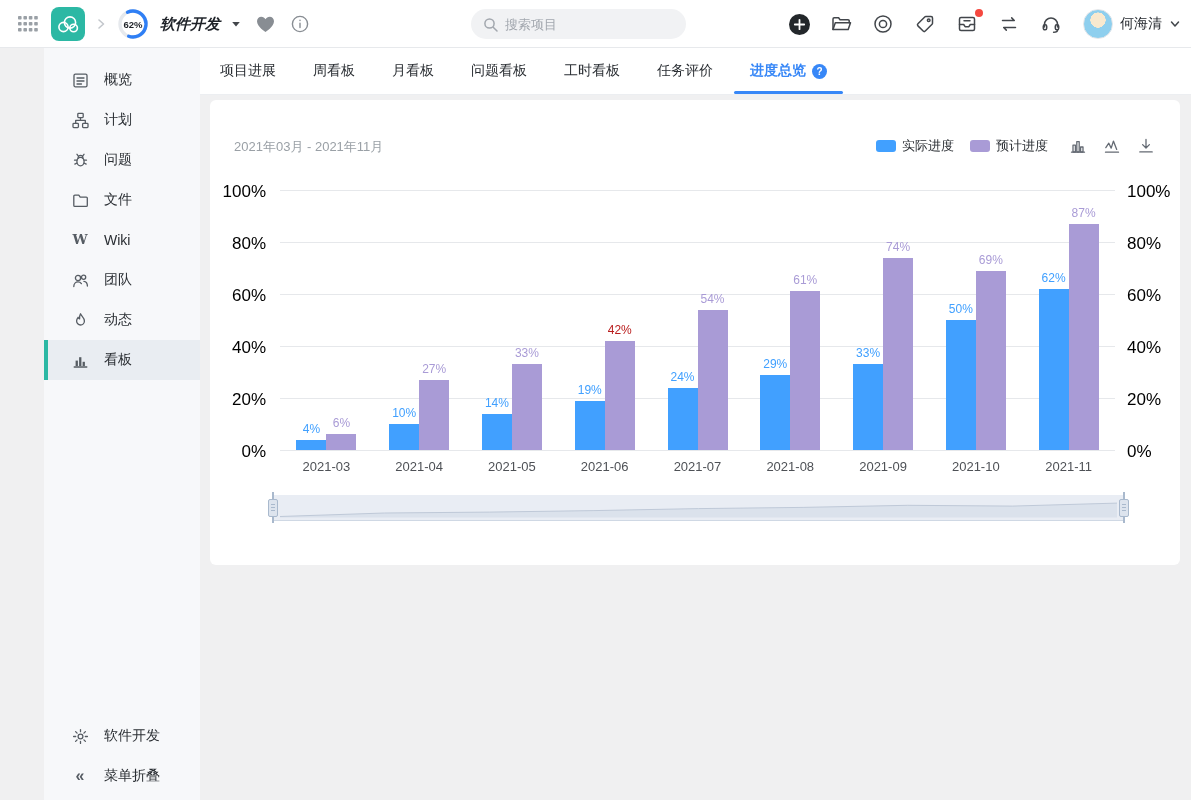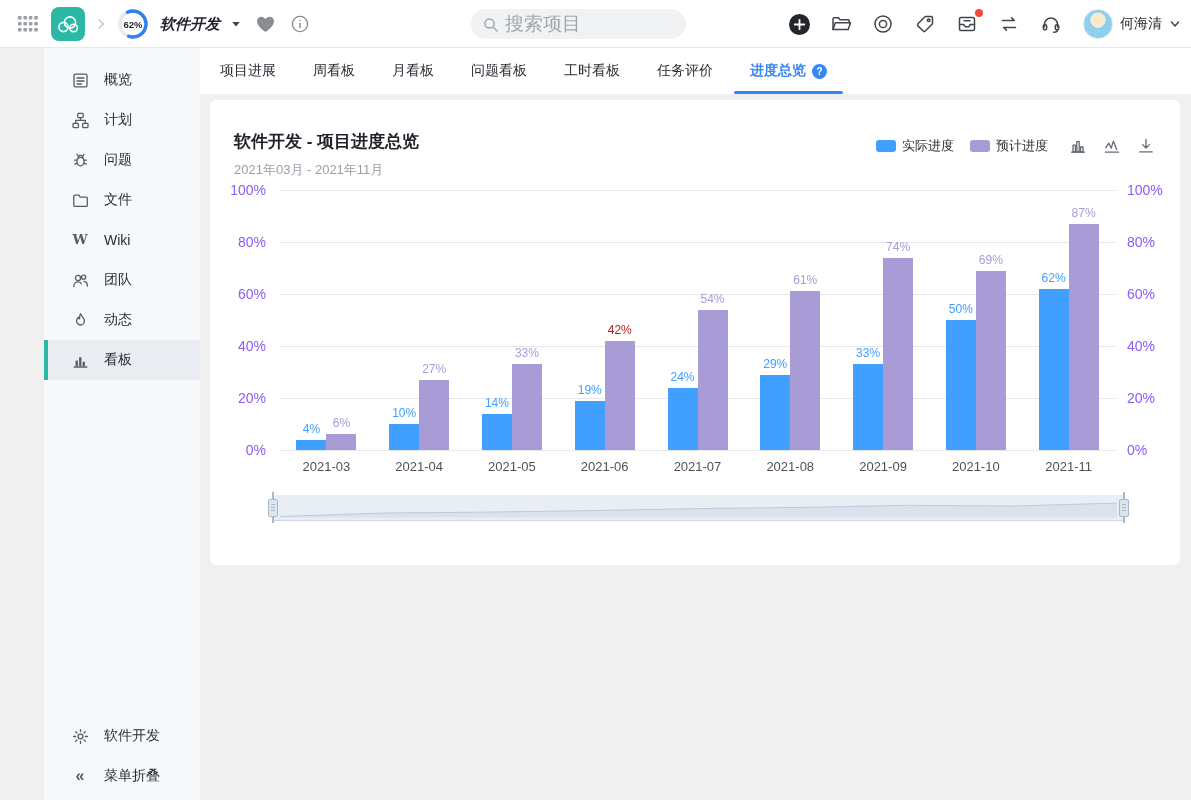--- a/index.html
+++ b/index.html
@@ -13,21 +13,21 @@
   .header { position: absolute; top:0; left:0; width:1191px; height:48px;
     background:#fff; border-bottom:1px solid #e7e9ec; z-index:5; }
   .h-left { position:absolute; left:16px; top:0; height:48px; display:flex; align-items:center; gap:9px; }
   .ico { display:inline-flex; align-items:center; justify-content:center; }
   .icon-btn { display:inline-flex; align-items:center; justify-content:center; width:26px; height:26px; cursor:pointer; }
   .logo { width:34px; height:34px; border-radius:8px; background:#2cb8a4; display:flex; align-items:center; justify-content:center; cursor:pointer; }
   .ring-wrap { position:relative; width:32px; height:32px; }
   .proj-name { font-size:15px; font-weight:700; color:#1f2329; cursor:pointer; margin-left:2px;font-style:italic; }
   .search { position:absolute; left:471px; top:9px; width:215px; height:30px; background:#f1f2f4;
     border-radius:15px; display:flex; align-items:center; padding:0 12px; gap:7px; }
-  .search input { border:none; outline:none; background:transparent; font-size:19px; color:#333; width:100%;
+  .search input { border:none; outline:none; background:transparent; font-size:13px; color:#333; width:100%;
     font-family:"Liberation Sans","DejaVu Sans",sans-serif; }
   .search input::placeholder { color:#a2a7ae; }
   .h-right { position:absolute; right:10px; top:0; height:48px; display:flex; align-items:center; gap:18px; }
   .tool { position:relative; width:24px; height:24px; display:flex; align-items:center; justify-content:center; cursor:pointer; }
   .badge { position:absolute; top:-3px; right:-4px; width:8px; height:8px; border-radius:50%; background:#f5483f; }
   .user { display:flex; align-items:center; gap:7px; cursor:pointer; margin-left:2px; }
   .avatar { width:30px; height:30px; border-radius:50%; border:1px solid #e3e6ea;
     background: radial-gradient(circle at 50% 36%, #f8e9cf 0 33%, #8ecfee 34% 100%); }
   .user-name { font-size:14px; color:#1f2329; }
   
@@ -57,21 +57,21 @@
   .panel-title { font-size:17px; font-weight:700; color:#1f2329; }
   .panel-sub { font-size:13px; color:#9aa0a6; margin-top:8px; }
   .legend-row { display:flex; align-items:center; margin-top:6px; }
   .leg-item { display:flex; align-items:center; gap:6px; font-size:13px; color:#2a2e33; margin-left:16px; }
   .leg-swatch { width:20px; height:12px; border-radius:3px; }
   .panel-tools { display:flex; gap:14px; margin-left:20px; align-items:center; }
   .panel-tools .tool { width:20px; height:20px; }
   
   .chart { position:absolute; left:0; top:0; right:0; bottom:0; }
   .gridline { position:absolute; height:1px; background:#e6e8eb; }
-  .ylab { position:absolute; font-size:14px; color:#8b5cf6; width:48px; }
+  .ylab { position:absolute; font-size:17px; color:#000000; width:48px; }
   .ylab.left { text-align:right; }
   .bar { position:absolute; cursor:pointer; }
   .bar-label { position:absolute; width:48px; text-align:center; font-size:12px; }
   .xlab { position:absolute; text-align:center; font-size:13px; color:#4e5156; }
   .datazoom { position:absolute; left:62px; top:395px; width:853px; height:26px;
     background:#e9edf4; border-bottom:1px solid #cfd8e4; cursor:pointer; }
   .dz-stem { position:absolute; top:-3px; bottom:-3px; width:2px; background:#a9b9cd; }
   .dz-grip { position:absolute; top:50%; width:10px; height:18px; transform:translate(-50%,-50%);
     background:#dde4ee; border:1px solid #a9b9cd; border-radius:2px;
     display:flex; align-items:center; justify-content:center; cursor:ew-resize; }
@@ -327,21 +327,20 @@
    </div>
       <div class="tab active">
    <span>进度总览</span>
    <span class="help-dot">?</span>
       </div>
     </div>
   <div class="content">
     <div class="card">
       <div class="card-head">
         <div>
-          <div class="panel-title">软件开发 - 项目进度总览</div>
           <div class="panel-sub">2021年03月 - 2021年11月</div>
         </div>
         <div class="legend-row" id="legend">
             <span class="leg-item">
    <span class="leg-swatch" style="background:#41a0ff"></span>
    <span>实际进度</span>
             </span>
             <span class="leg-item">
    <span class="leg-swatch" style="background:#a99bd6"></span>
    <span>预计进度</span>

